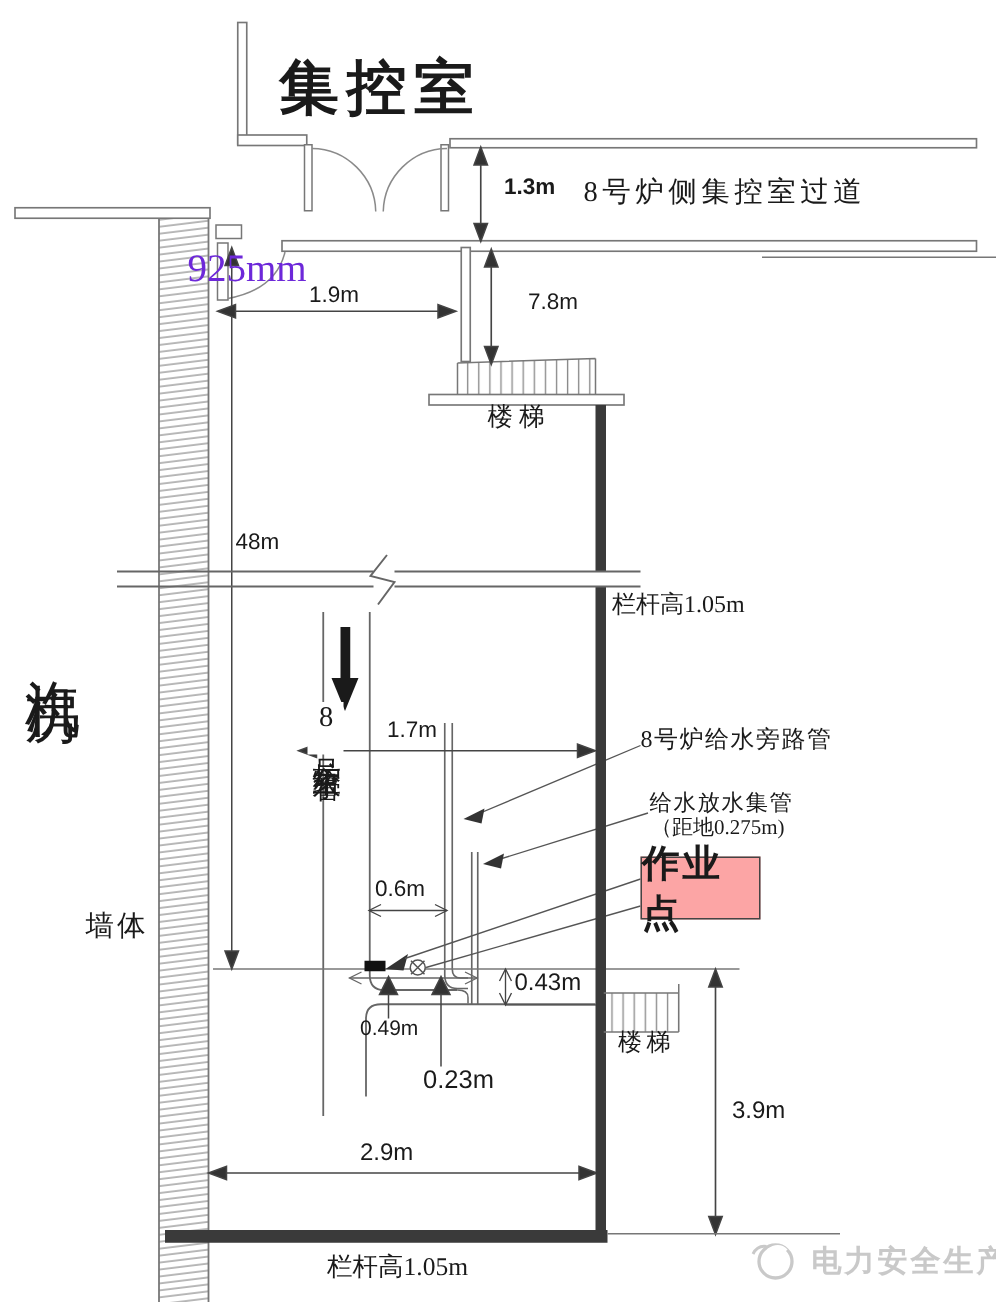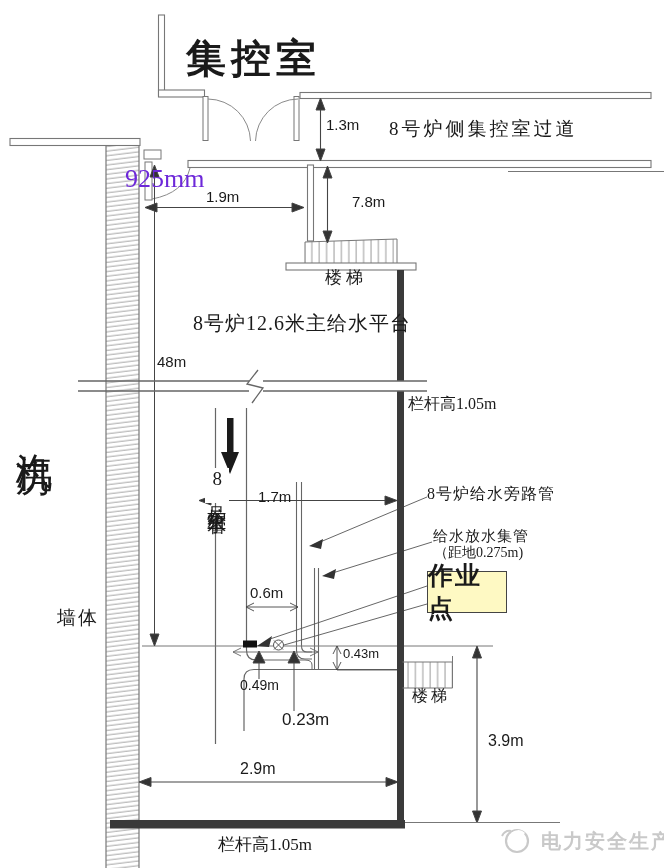--- a/index.html
+++ b/index.html
@@ -8,21 +8,21 @@
   #stage svg{position:absolute;left:0;top:0;}
   .lbl{position:absolute;white-space:nowrap;line-height:1.15;}
   .serif{font-family:"Liberation Serif","DejaVu Serif",serif;}
   .sans{font-family:"Liberation Sans","DejaVu Sans",sans-serif;}
   .vert{writing-mode:vertical-rl;text-orientation:upright;}
   .big-room{font-size:40px;font-weight:600;letter-spacing:5px;}
   .hall{font-size:37px;letter-spacing:2px;}
   .gray-dim{color:#6d28d9;font-size:26px;}
   .wm{color:#c9c9c9;font-weight:700;font-size:20px;letter-spacing:2px;}
   .workbox{position:absolute;left:427px;top:571px;width:78px;height:40px;
-           border:1.5px solid #444;background:#fef9c3;display:flex;align-items:center;
+           border:1.5px solid #444;background:#fca5a5;display:flex;align-items:center;
            justify-content:center;font-size:25px;font-weight:700;letter-spacing:2px;}
   .pipe-label{background:#fff;padding:0 1px;letter-spacing:2px;}
 </style>
 </head>
 <body>
 
 <div id="stage">
 
 <svg width="664" height="868" viewBox="0 0 664 868">
   <defs>
@@ -186,40 +186,39 @@
 
   <g>
     <circle cx="517" cy="841" r="11" fill="none" stroke="#c9c9c9" stroke-width="2.2"></circle>
     <path d="M502,836 Q505,830 511,831" fill="none" stroke="#c9c9c9" stroke-width="2"></path>
     <path d="M512,834 Q519,829 524,834" fill="none" stroke="#fff" stroke-width="3"></path>
   </g>
 </svg>
 
 <div class="lbl serif big-room" style="left:186px;top:36px;">集控室</div>
 <div class="lbl serif" style="left:389px;top:118px;font-size:19px;letter-spacing:3px;">8号炉侧集控室过道</div>
-<div class="lbl sans" style="left:326px;top:116px;font-size:15px;">1.3m</div>
+<div class="lbl sans" style="left:336px;top:116px;font-size:15px;font-weight:bold;">1.3m</div>
 <div class="lbl serif gray-dim" style="left:125px;top:164px;">925mm</div>
 <div class="lbl sans" style="left:206px;top:188px;font-size:15px;">1.9m</div>
 <div class="lbl sans" style="left:352px;top:193px;font-size:15px;">7.8m</div>
 <div class="lbl serif" style="left:325px;top:268px;font-size:17px;letter-spacing:4px;">楼梯</div>
-<div class="lbl serif" style="left:193px;top:312px;font-size:20px;letter-spacing:1px;">8号炉12.6米主给水平台</div>
 <div class="lbl sans" style="left:157px;top:353px;font-size:15px;">48m</div>
 <div class="lbl serif" style="left:408px;top:395px;font-size:16px;">栏杆高1.05m</div>
 <div class="lbl serif vert hall" style="left:12px;top:424px;">汽机房</div>
 <div class="lbl serif vert pipe-label" style="left:205px;top:468px;font-size:19px;">8号炉主给水管</div>
-<div class="lbl sans" style="left:258px;top:488px;font-size:15px;">1.7m</div>
+<div class="lbl sans" style="left:258px;top:478px;font-size:15px;">1.7m</div>
 <div class="lbl serif" style="left:427px;top:485px;font-size:16px;letter-spacing:1px;">8号炉给水旁路管</div>
 <div class="lbl serif" style="left:433px;top:528px;font-size:15px;letter-spacing:1px;">给水放水集管</div>
 <div class="lbl serif" style="left:434px;top:545px;font-size:14px;">（距地0.275m)</div>
 <div class="workbox serif">
       <span>作业点</span>
     </div>
 <div class="lbl serif" style="left:57px;top:607px;font-size:19px;letter-spacing:2px;">墙体</div>
 <div class="lbl sans" style="left:250px;top:584px;font-size:15px;">0.6m</div>
-<div class="lbl sans" style="left:343px;top:647px;font-size:13px;">0.43m</div>
+<div class="lbl sans" style="left:343px;top:647px;font-size:16px;">0.43m</div>
 <div class="lbl sans" style="left:240px;top:677px;font-size:14px;">0.49m</div>
 <div class="lbl sans" style="left:282px;top:710px;font-size:17px;">0.23m</div>
 <div class="lbl serif" style="left:412px;top:687px;font-size:16px;letter-spacing:3px;">楼梯</div>
 <div class="lbl sans" style="left:488px;top:722px;font-size:16px;margin-top:10px;">3.9m</div>
 <div class="lbl sans" style="left:240px;top:760px;font-size:16px;">2.9m</div>
 <div class="lbl serif" style="left:218px;top:835px;font-size:17px;">栏杆高1.05m</div>
 <div class="lbl serif wm" style="left:541px;top:830px;">电力安全生产</div>
 
 </div>
 

